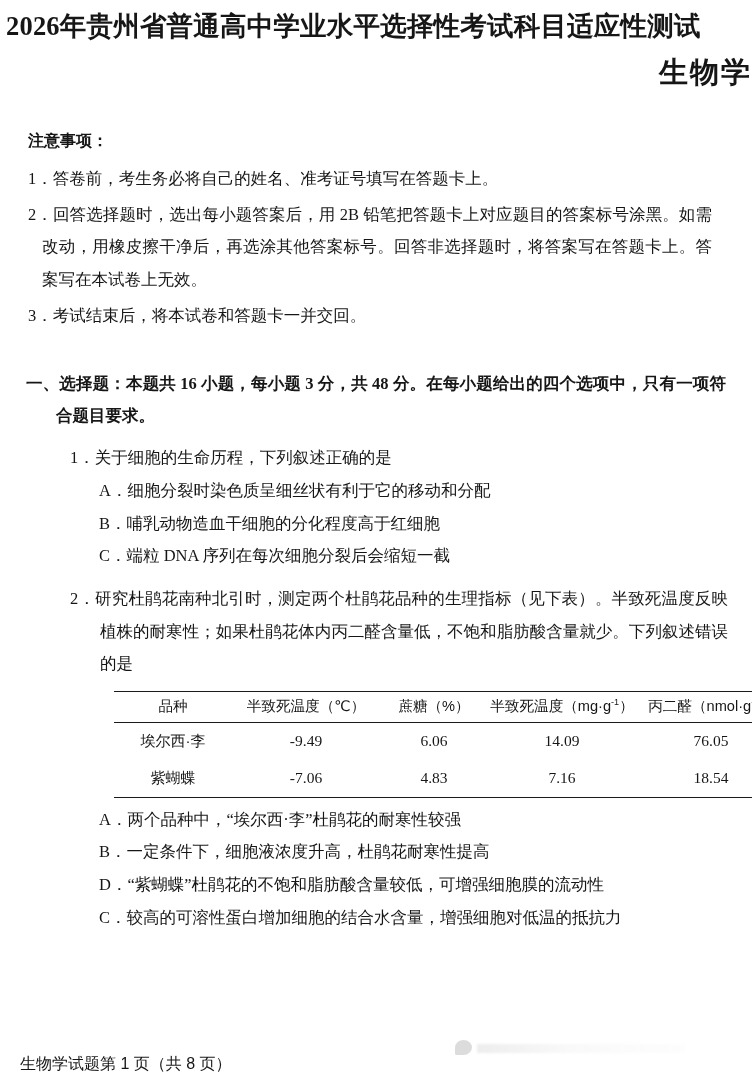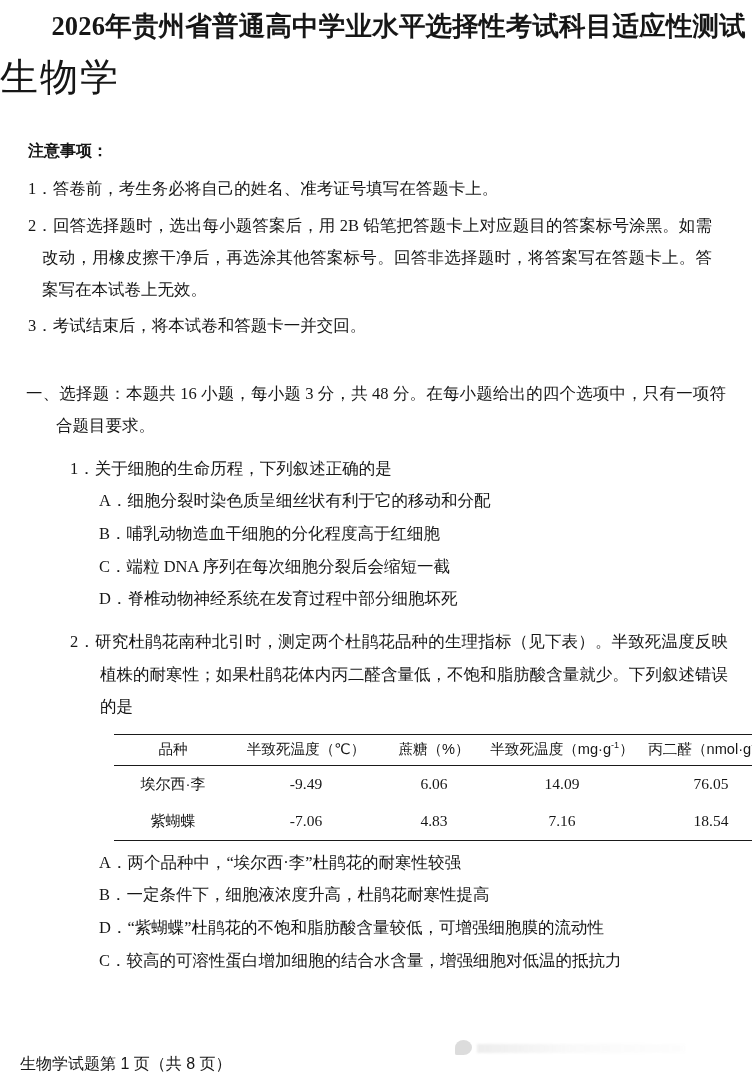--- a/index.html
+++ b/index.html
@@ -24,31 +24,31 @@
     height: 1082px;
     box-sizing: border-box;
     padding: 0;
   }
 
   
   .exam-title {
     font-size: 26.5px;
     font-weight: bold;
     letter-spacing: 0.2px;
-    text-align: right;
+    text-align: left;
     line-height: 1.12;
     margin: 0;
     padding: 12px 6px 0 6px;
     white-space: nowrap;
     font-family: "Liberation Serif", "DejaVu Serif", serif;
   }
   .subject-title {
-    font-size: 38px;
-    font-weight: normal;
-    text-align: left;
+    font-size: 29px;
+    font-weight: bold;
+    text-align: right;
     letter-spacing: 2px;
     margin: 0;
     padding: 14px 0 0 0;
     line-height: 1.15;
     font-family: "Liberation Sans", "DejaVu Sans", sans-serif;
   }
 
   
   .notice {
     margin-top: 40px;
@@ -70,20 +70,21 @@
     text-indent: -14px;
     text-align: justify;
     text-justify: inter-ideograph;
   }
 
   
   .section-block {
     margin-top: 36px;
     padding-left: 26px;
     padding-right: 26px;
+    font-weight: bold;
   }
   .section-heading {
     font-size: 16.5px;
     line-height: 1.95;
     margin: 0;
     padding-left: 30px;
     text-indent: -30px;
     text-align: justify;
     text-justify: inter-ideograph;
   }
@@ -234,21 +235,20 @@
   <section class="section-block">
     <p class="section-heading">一、选择题：本题共 16 小题，每小题 3 分，共 48 分。在每小题给出的四个选项中，只有一项符合题目要求。</p>
   </section>
 
   <article class="question">
     <p class="q-stem"><span class="q-num">1．</span><span>关于细胞的生命历程，下列叙述正确的是</span></p>
     <ul class="options">
       <li class="option"><span class="opt-letter">A．</span><span>细胞分裂时染色质呈细丝状有利于它的移动和分配</span></li>
       <li class="option"><span class="opt-letter">B．</span><span>哺乳动物造血干细胞的分化程度高于红细胞</span></li>
       <li class="option"><span class="opt-letter">C．</span><span>端粒 DNA 序列在每次细胞分裂后会缩短一截</span></li>
-      <li class="option"><span class="opt-letter">D．</span><span>脊椎动物神经系统在发育过程中部分细胞坏死</span></li>
     </ul>
   </article>
 
   <article class="question">
     <p class="q-stem"><span class="q-num">2．</span><span>研究杜鹃花南种北引时，测定两个杜鹃花品种的生理指标（见下表）。半致死温度反映植株的耐寒性；如果杜鹃花体内丙二醛含量低，不饱和脂肪酸含量就少。下列叙述错误的是</span></p>
 
     <div class="data-table-wrap">
       <table class="data-table">
         <colgroup>
           <col class="c-name">

